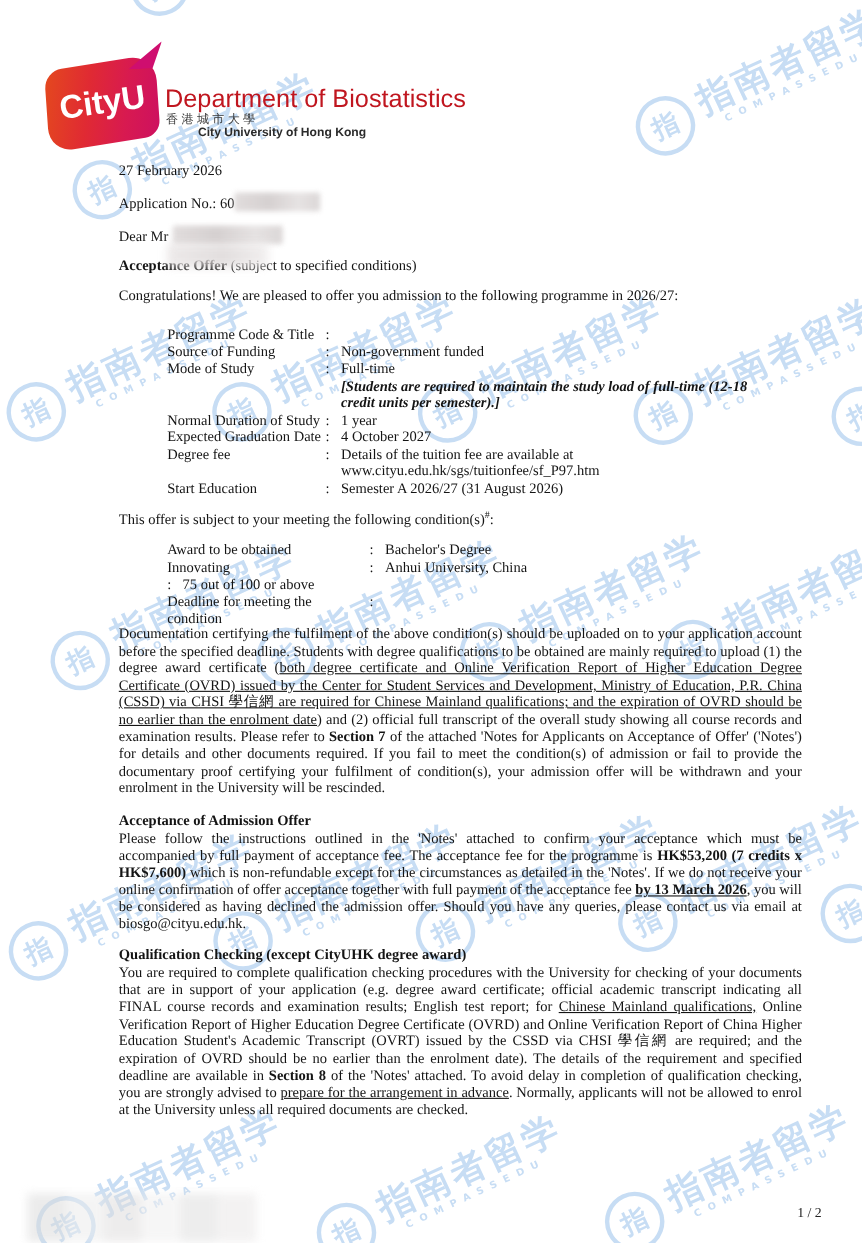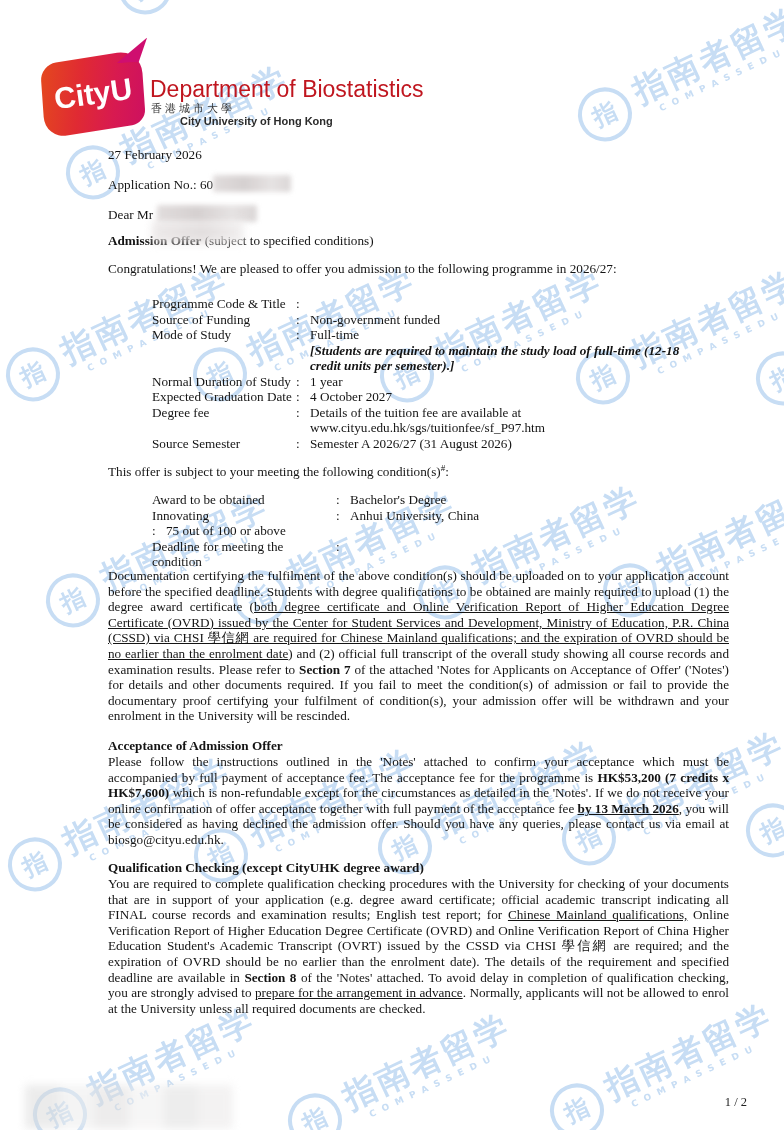--- a/index.html
+++ b/index.html
@@ -340,21 +340,21 @@
   <div class="body-abs" style="top:175px;">
     <span>Application No.: 60</span><span class="redact-inline" style="width:78px;"></span>
   </div>
 
   <div class="body-abs" style="top:205px;">
     <span>Dear Mr</span><span class="redact-inline" style="width:100px; margin-left:4px;"></span>
   </div>
   <div class="redact-abs" style="left:152px; top:221px; width:92px; height:22px; background:linear-gradient(90deg,#e9e5e5,#dcd7d7 55%,#efecec); opacity:.8;"></div>
 
   <div class="body-abs" style="top:233px;">
-    <span class="b">Admission Offer</span><span> (subject to specified conditions)</span>
+    <span class="b">Acceptance Offer</span><span> (subject to specified conditions)</span>
   </div>
 
   <div class="body-abs" style="top:261px;">Congratulations! We are pleased to offer you admission to the following programme in 2026/27:</div>
 
   <div class="ltable t1" style="top:296px;">
       <div class="trow">
         <div class="tlabel">Programme Code &amp; Title</div>
         <div class="tcolon">:</div>
       </div>
       <div class="trow">
@@ -388,21 +388,21 @@
       </div>
       <div class="trow">
         <div class="tlabel">Degree fee</div>
         <div class="tcolon">:</div>
         <div class="tvalue">
           <div>Details of the tuition fee are available at</div>
           <div>www.cityu.edu.hk/sgs/tuitionfee/sf_P97.htm</div>
         </div>
       </div>
       <div class="trow">
-        <div class="tlabel">Source Semester</div>
+        <div class="tlabel">Start Education</div>
         <div class="tcolon">:</div>
         <div class="tvalue">
           <div>Semester A 2026/27 (31 August 2026)</div>
         </div>
       </div>
     </div>
 
   <div class="body-abs" style="top:461px;"><span>This offer is subject to your meeting the following condition(s)</span><span class="sup">#</span><span>:</span></div>
 
   <div class="ltable t2" style="top:492px;">

